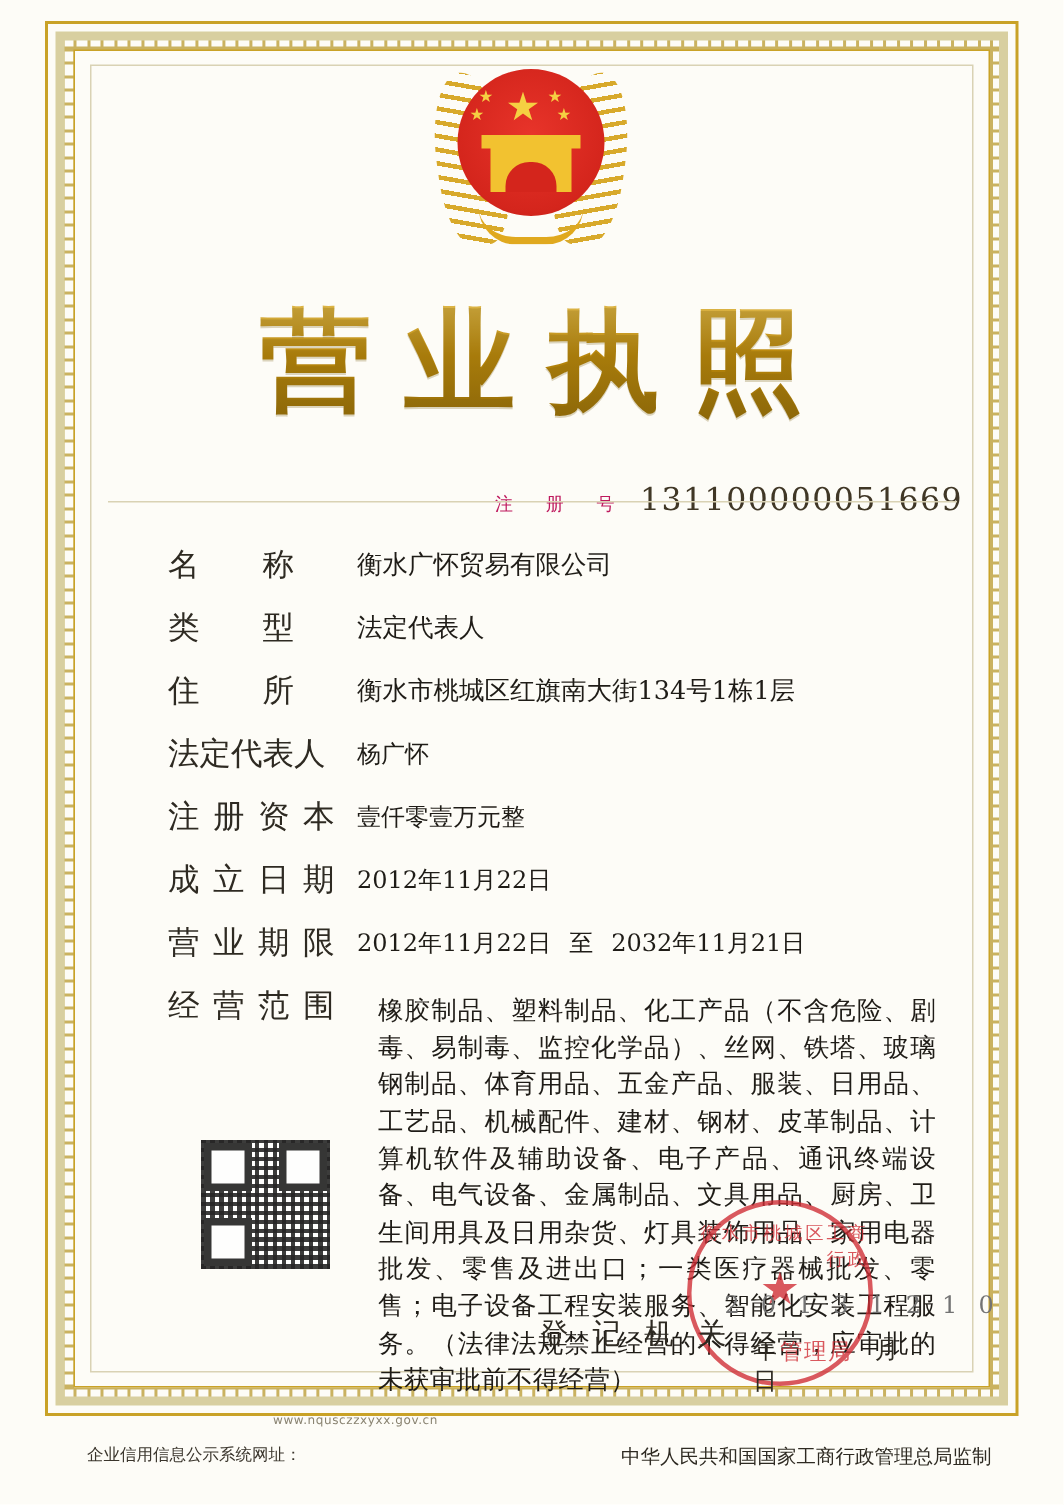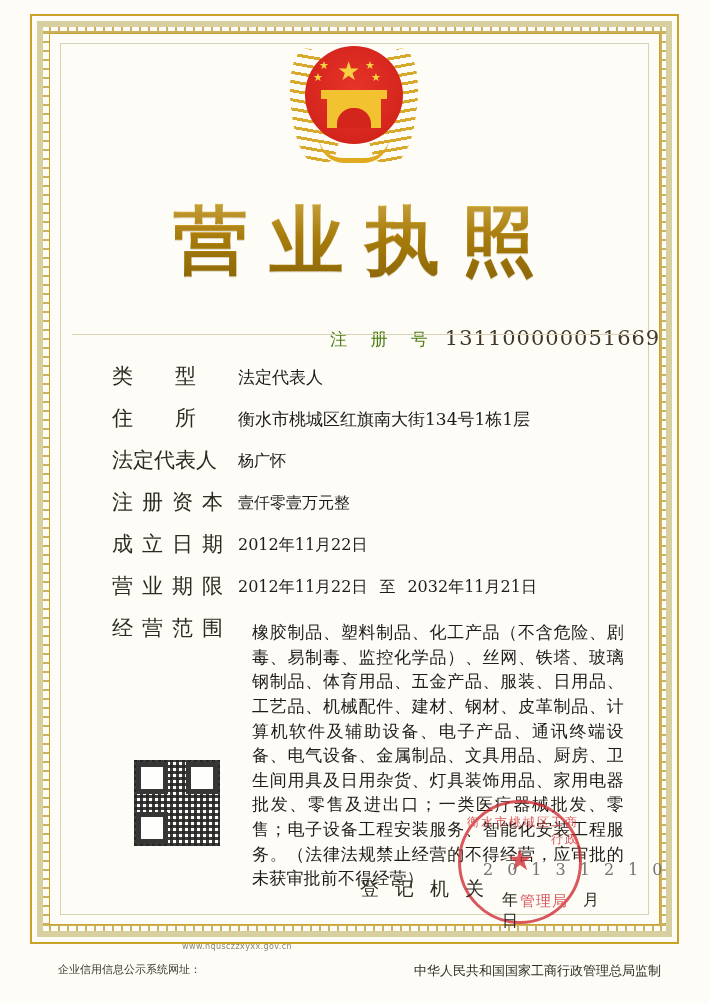--- a/index.html
+++ b/index.html
@@ -165,23 +165,23 @@
   .reg-row {
     position: absolute;
     top: 288px;
     left: 330px;
     display: flex;
     align-items: baseline;
     color: #6d5a1e;
   }
   .reg-label {
     font-family: "DejaVu Serif", serif;
-    font-size: 17px;
+    font-size: 12px;
     letter-spacing: 9px;
-    color: #4d7c0f;
+    color: #be185d;
     margin-top: 40px;
   }
   .reg-value {
     font-family: "DejaVu Serif", serif;
     font-size: 21px;
     letter-spacing: 1px;
     color: #403726;
     margin-left: 8px;
   }
 
@@ -387,20 +387,24 @@
 
   <div class="reg-row">
     <span class="reg-label">注 册 号</span>
     <span class="reg-value">131100000051669</span>
   </div>
 
   <div class="sep"></div>
 
   <div class="fields">
 
+    <div class="row">
+      <div class="lbl">名　　称</div>
+      <div class="val mid">衡水广怀贸易有限公司</div>
+    </div>
 
     <div class="row">
       <div class="lbl">类　　型</div>
       <div class="val mid">法定代表人</div>
     </div>
 
     <div class="row">
       <div class="lbl">住　　所</div>
       <div class="val mid">衡水市桃城区红旗南大街134号1栋1层</div>
     </div>

